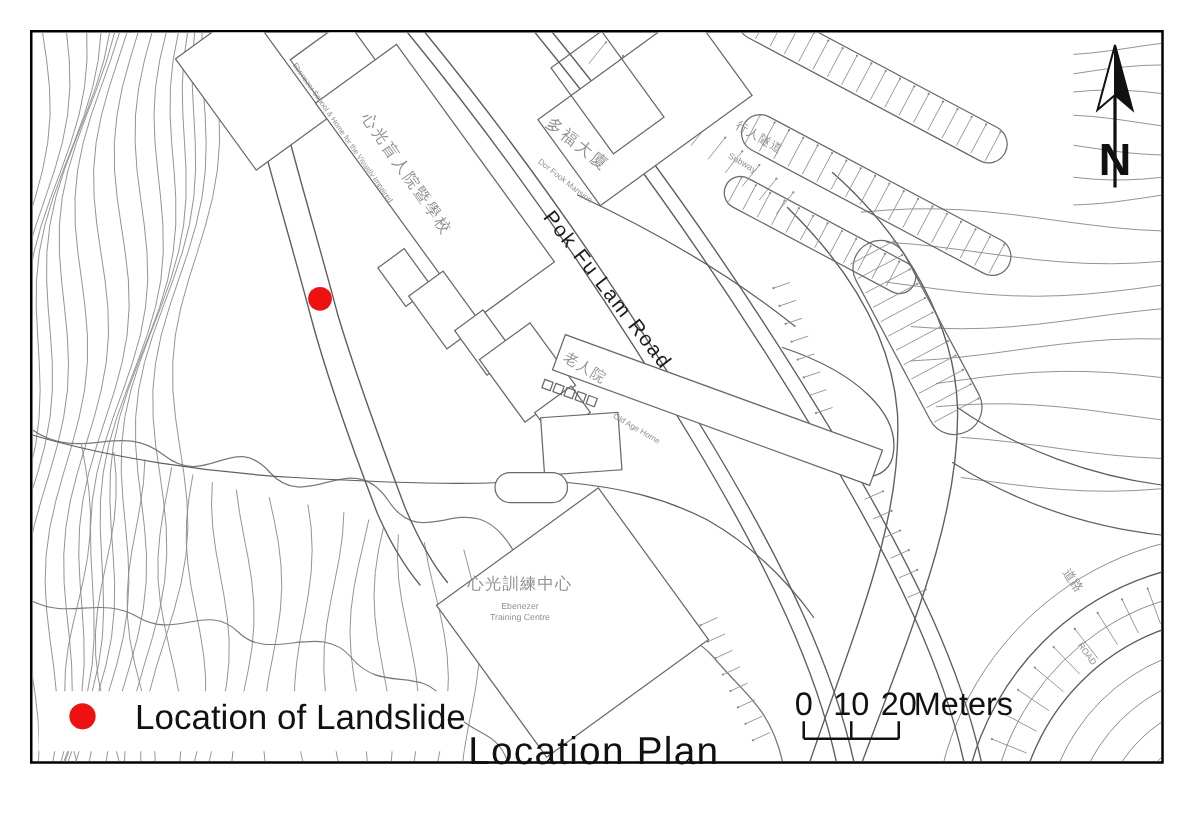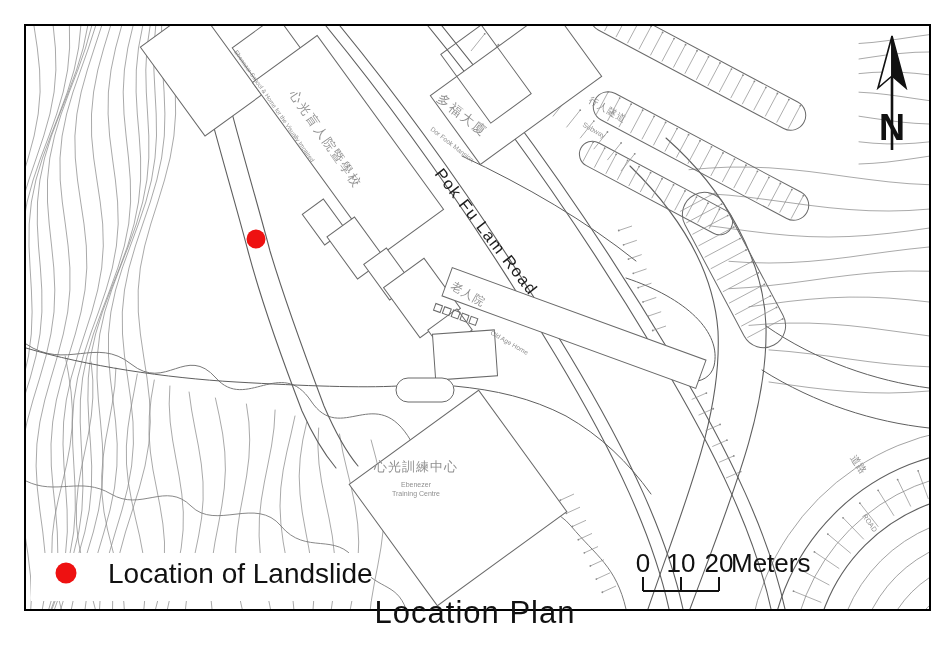--- a/index.html
+++ b/index.html
@@ -1,21 +1,21 @@
 <!DOCTYPE html>
 <html><head>
 <meta charset="utf-8">
 <style>
   html,body{margin:0;padding:0;background:#ffffff;}
   #stage{position:relative;width:950px;height:663px;background:#ffffff;overflow:hidden;
          font-family:"Liberation Sans", sans-serif;}
   #map-frame{position:absolute;left:24px;top:24px;width:903px;height:583px;
              border:2px solid #000;background:#fff;box-sizing:content-box;}
   #map-svg{display:block;width:903px;height:583px;}
-  #plan-title{position:absolute;left:0;top:595px;width:100%;text-align:center;
+  #plan-title{position:absolute;left:0;top:583px;width:100%;text-align:center;
               font-size:31px;color:#111;letter-spacing:1px;}
   text{font-family:"Liberation Sans", sans-serif;}
   .lbl{fill:#909090;}
   .dk{fill:#1c1c1c;}
   .blk{fill:#111;}
 </style>
 </head>
 <body>
 
 <div id="stage">

